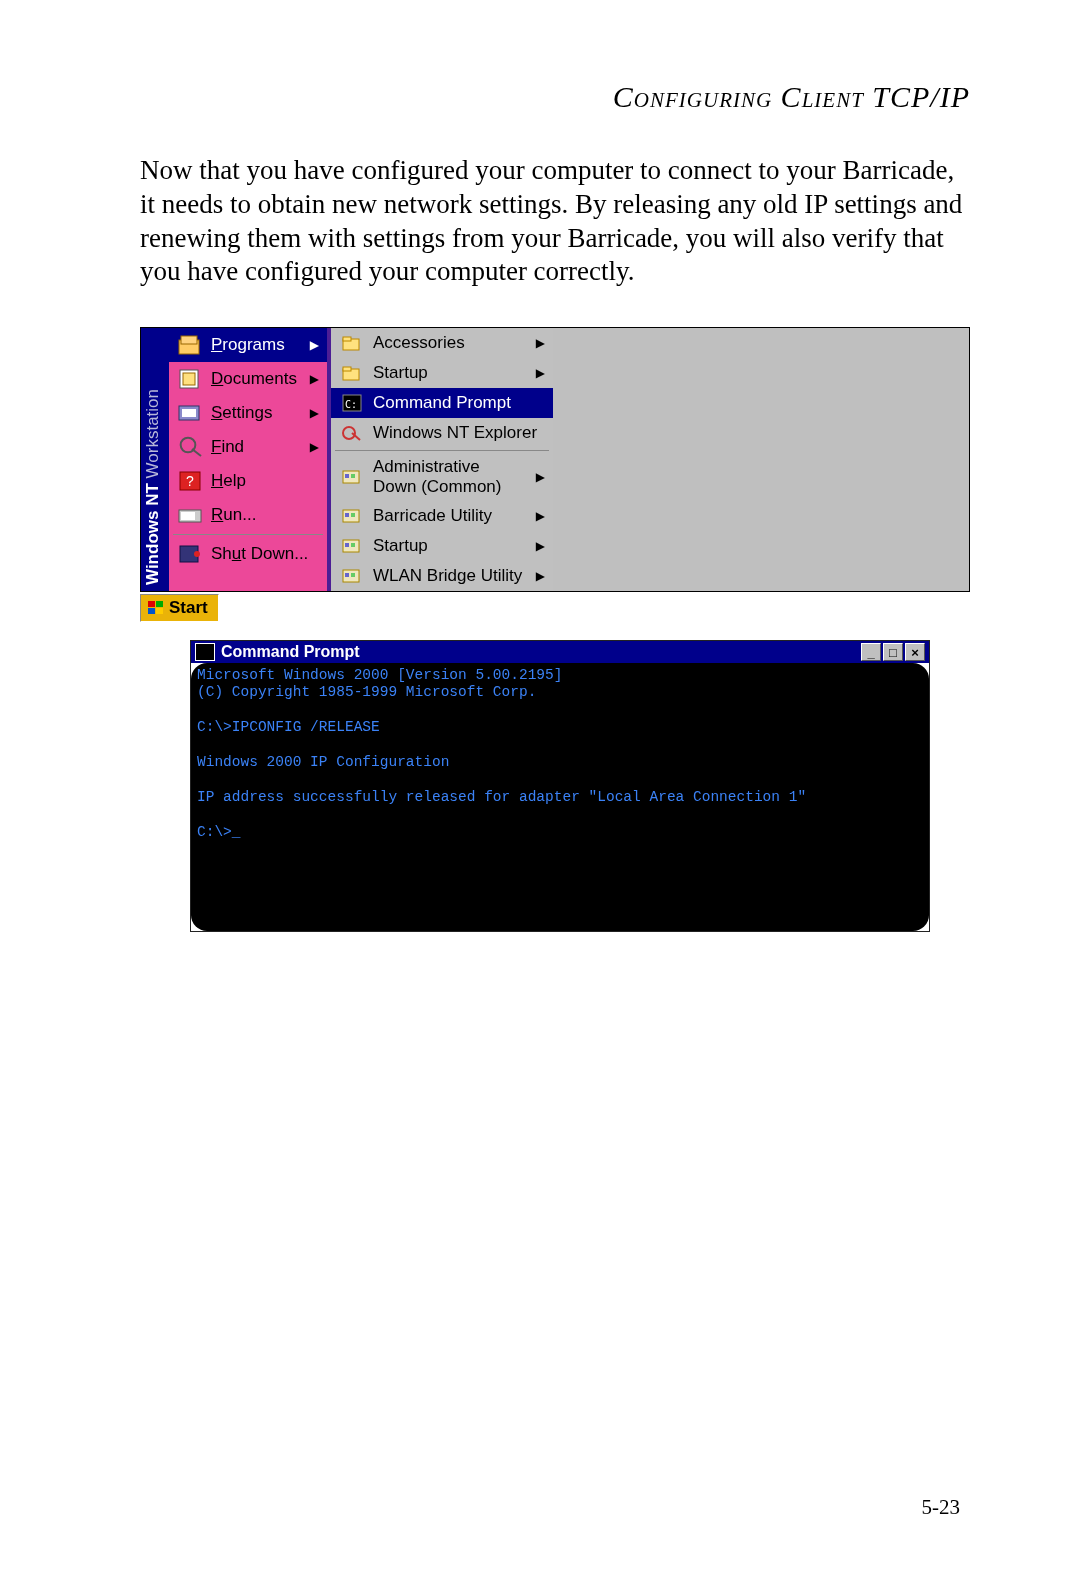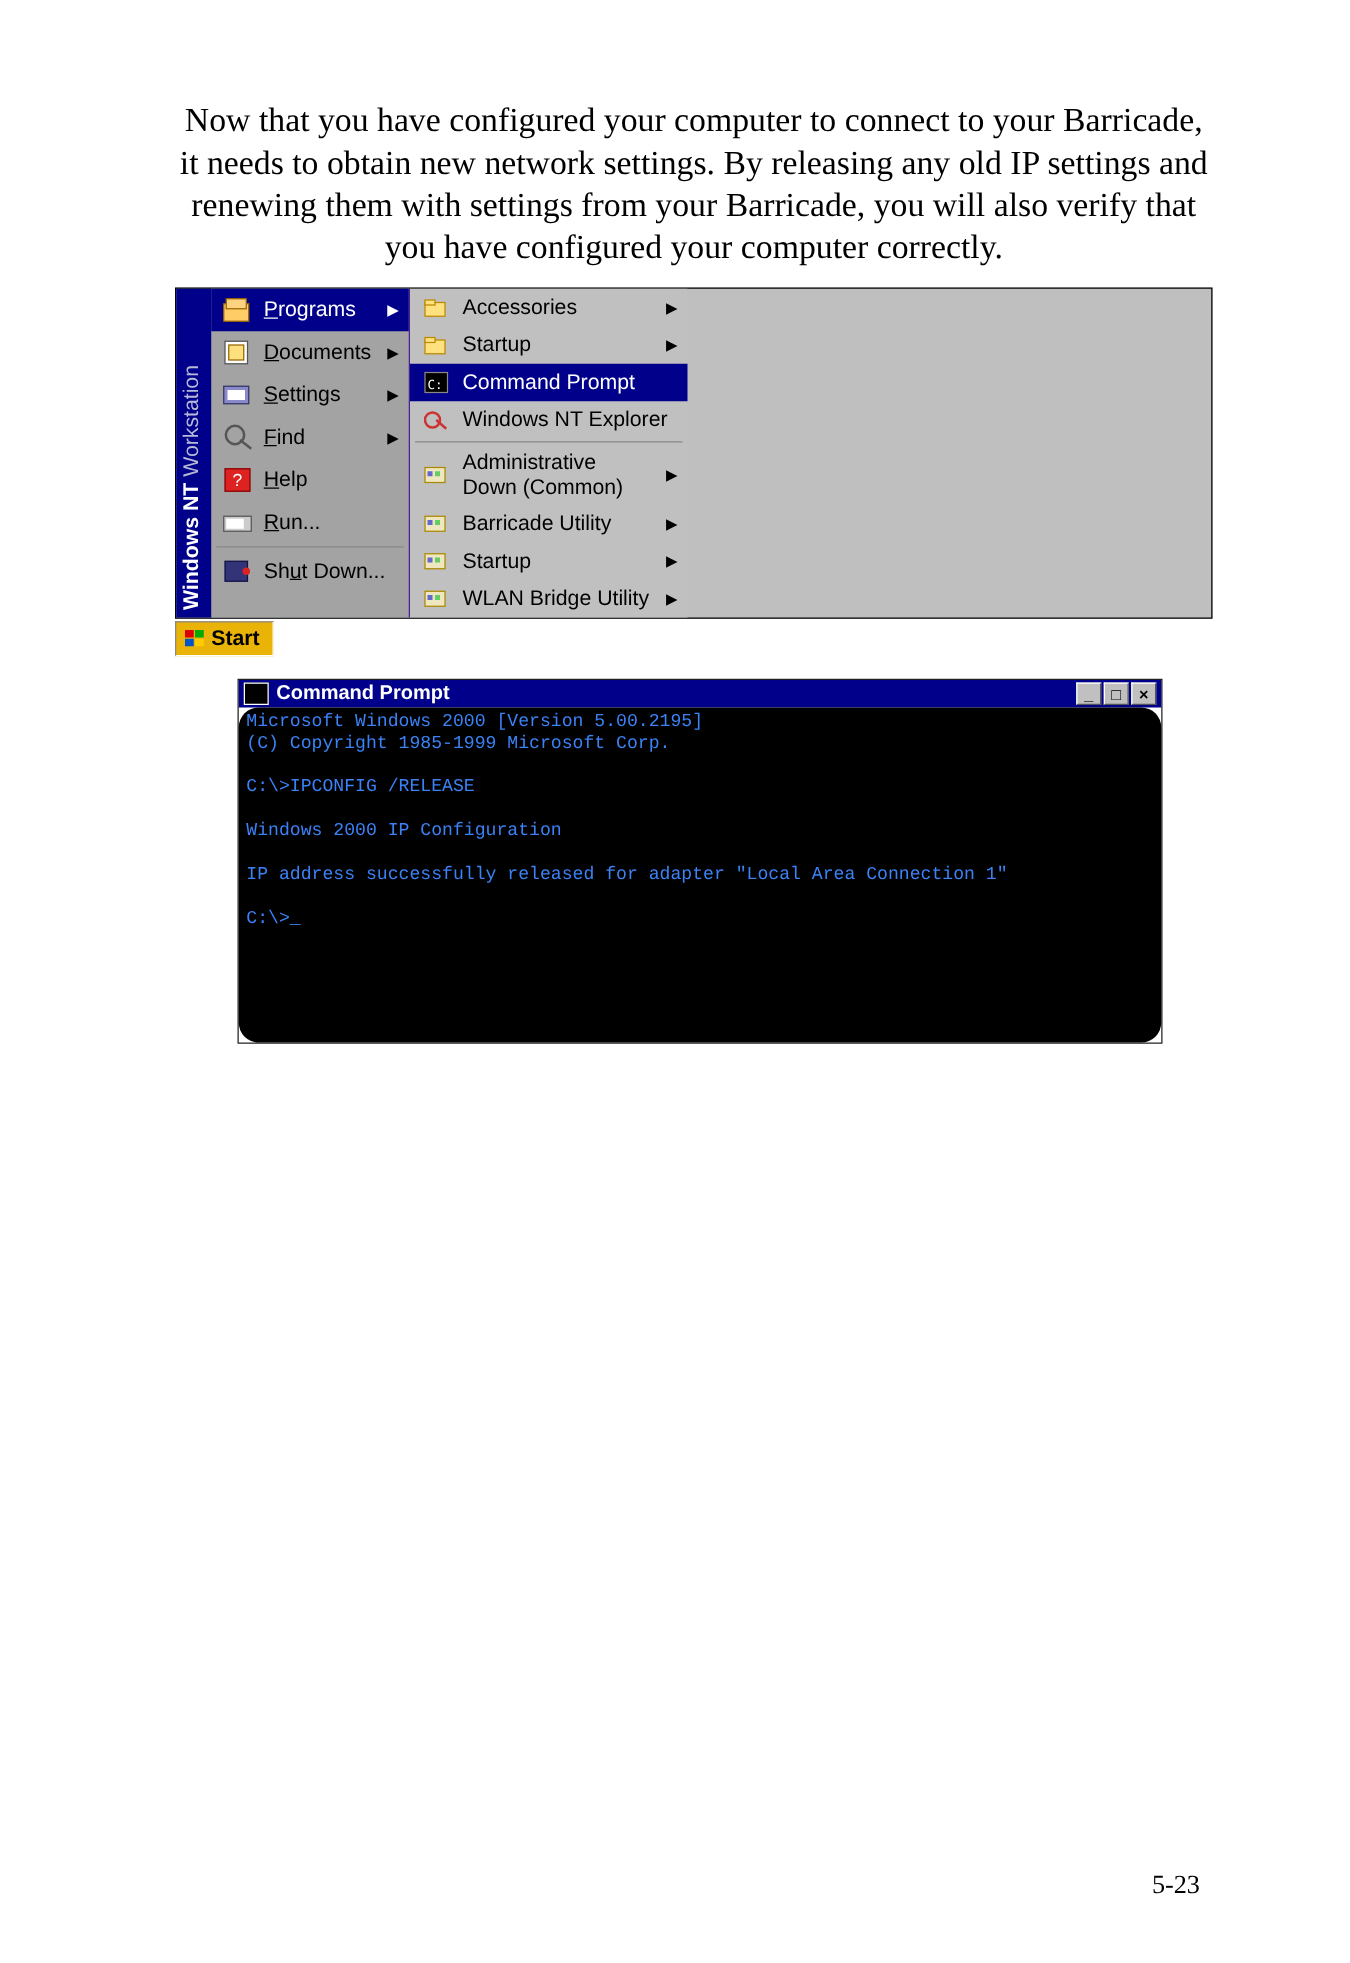--- a/index.html
+++ b/index.html
@@ -27,22 +27,21 @@
     margin-bottom: 40px;
   }
   .step-title {
     font-weight: bold;
     font-size: 27px;
     margin-bottom: 6px;
   }
   .body-para {
     font-size: 27px;
     line-height: 1.25;
-    margin-bottom: 15px;
-    text-align: center;
+    margin-bottom: 38px;
   }
   .row {
     display: flex;
     align-items: flex-start;
     gap: 24px;
   }
   .ol-col {
     flex: 0 0 300px;
   }
   ol.steps {
@@ -73,22 +72,22 @@
     writing-mode: vertical-rl;
     transform: rotate(180deg);
     text-align: left;
     padding: 6px 2px;
     box-sizing: border-box;
   }
   .sidebar .bold { font-weight: bold; }
   .sidebar .light { color: #b8b8d9; }
   .left-col {
     width: 158px;
-    background: #a3a3a3;
-    border-right: 1px solid #4c1d95;
+    background: #ec4899;
+    border-right: 4px solid #4c1d95;
   }
   .menu-row {
     display: flex;
     align-items: center;
     padding: 6px 8px;
     gap: 8px;
     position: relative;
   }
   .menu-row.sub {
     padding: 4px 8px;
@@ -173,20 +172,21 @@
     font-size: 21px;
   }
   
   svg { display:block; }
 </style>
 </head>
 <body>
 
 <div class="page">
 
+  <div class="header-right">Configuring Client TCP/IP</div>
 
   <div class="body-para">Now that you have configured your computer to connect to your Barricade, it needs to obtain new network settings. By releasing any old IP settings and renewing them with settings from your Barricade, you will also verify that you have configured your computer correctly.</div>
 
   <div class="row">
 
     <div class="startmenu">
       <div class="startmenu-body">
         <div class="sidebar">
           <span class="bold">Windows NT</span><span class="light"> Workstation</span>
         </div>

